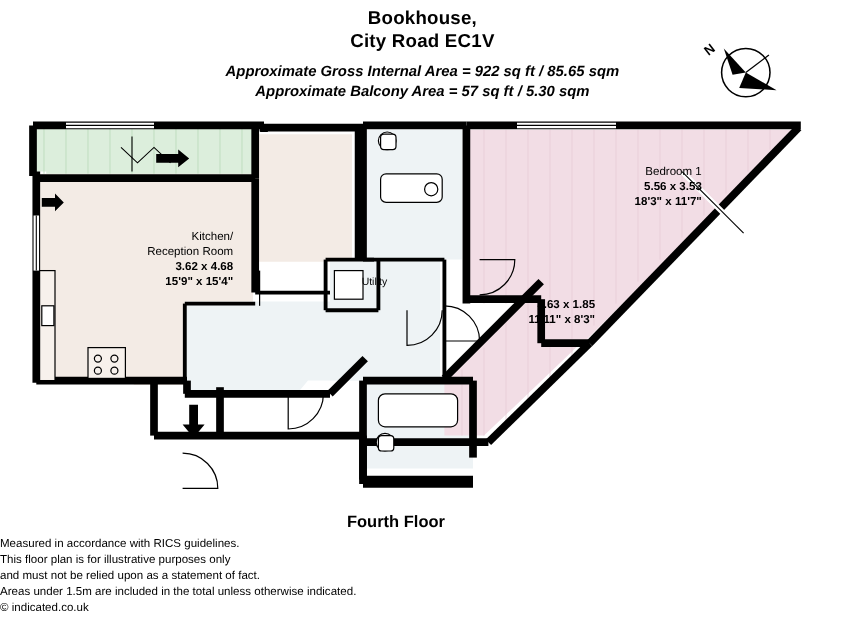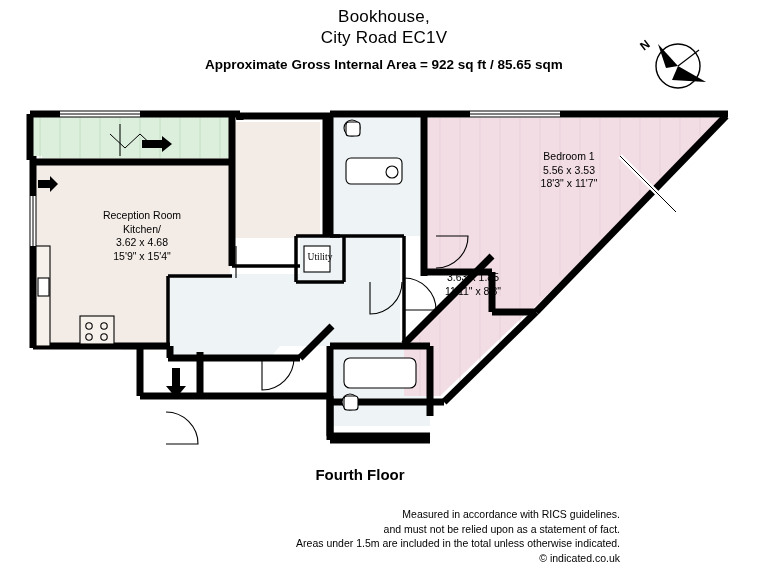--- a/index.html
+++ b/index.html
@@ -23,35 +23,36 @@
   
   .title-block {
     position: absolute;
     top: 6px;
     left: 0;
     width: 768px;
     text-align: center;
   }
   .title-line {
     font-size: 17px;
-    font-weight: normal;
+    font-weight: bold;
     line-height: 21px;
     letter-spacing: .2px;
   }
   .area-block {
     position: absolute;
     top: 56px;
     left: 0;
     width: 768px;
     text-align: center;
   }
   .area-line {
     font-size: 13.5px;
     font-weight: bold;
     line-height: 18px;
+    font-style: italic;
   }
   
   .compass {
     position: absolute;
     top: 38px;
     left: 620px;
     width: 96px;
     height: 52px;
   }
   
@@ -60,61 +61,62 @@
     top: 466px;
     left: 0;
     width: 720px;
     text-align: center;
     font-size: 15px;
     font-weight: bold;
   }
   
   .footer {
     position: absolute;
-    top: 507px;
+    top: 487px;
     left: 0;
     width: 620px;
-    text-align: right;
+    text-align: left;
   }
   .footer div {
     font-size: 10.5px;
     line-height: 14.5px;
     color: #000;
   }
   
   .plan {
     position: absolute;
     top: 96px;
     left: 0;
     width: 768px;
     height: 370px;
   }
   .room-label {
     position: absolute;
-    text-align: center;
+    text-align: right;
     font-size: 10.5px;
     line-height: 13.5px;
     white-space: nowrap;
   }
   .room-label .nm { display:block; }
-  .room-label .dim { display:block; }
-  .room-label.small { font-size: 9.5px; line-height: 12px; font-family: Liberation Serif, serif; }
+  .room-label .dim { display:block;font-weight:bold; }
+  .room-label.small { font-size: 9.5px; line-height: 12px; }
 </style>
 </head>
 <body>
 
 <div class="page">
 
   <div class="title-block">
     <div class="title-line">Bookhouse,</div>
     <div class="title-line">City Road EC1V</div>
   </div>
 
   <div class="area-block">
     <div class="area-line">Approximate Gross Internal Area = 922 sq ft / 85.65 sqm</div>
+    <div class="area-line">Approximate Balcony Area = 57 sq ft / 5.30 sqm</div>
   </div>
 
   <div class="compass">
     <svg width="96" height="52" viewBox="0 0 96 52">
       <circle cx="58" cy="28" r="22" fill="#ffffff" stroke="#000000" stroke-width="1.4"></circle>
       <path d="M58 28 L38 6 L46 30 Z" fill="#000000"></path>
       <path d="M58 28 L86 44 L52 42 Z" fill="#000000"></path>
       <path d="M58 28 L79 12" stroke="#000000" stroke-width="1.2" fill="none"></path>
       <text x="24" y="13" font-family="Liberation Sans, sans-serif" font-size="12" font-weight="bold" fill="#000000" transform="rotate(-38 24 13)">N</text>
     </svg>
@@ -299,22 +301,22 @@
         <line x1="60" y1="18" x2="140" y2="18"></line>
         <line x1="470" y1="18" x2="560" y2="18"></line>
         <line x1="620" y1="60" x2="676" y2="116"></line>
         <line x1="33" y1="100" x2="33" y2="150"></line>
       </g>
 
     </svg>
 
     
     <div class="room-label" style="left:72px; top:113px; width:140px;">
+      <span class="nm">Kitchen/</span>
       <span class="nm">Reception Room</span>
-      <span class="nm">Kitchen/</span>
       <span class="dim">3.62 x 4.68</span>
       <span class="dim">15'9" x 15'4"</span>
     </div>
 
 
     <div class="room-label small" style="left:288px; top:155px; width:64px;">
       <span class="nm">Utility</span>
     </div>
 
     <div class="room-label" style="left:500px; top:54px; width:138px;">
@@ -326,18 +328,19 @@
     <div class="room-label" style="left:405px; top:175px; width:136px;">
       <span class="dim">3.63 x 1.85</span>
       <span class="dim">11'11" x 8'3"</span>
     </div>
   </div>
 
   <div class="floor-label">Fourth Floor</div>
 
   <div class="footer">
     <div>Measured in accordance with RICS guidelines.</div>
+    <div>This floor plan is for illustrative purposes only</div>
     <div>and must not be relied upon as a statement of fact.</div>
     <div>Areas under 1.5m are included in the total unless otherwise indicated.</div>
     <div>© indicated.co.uk</div>
   </div>
 
 </div>
 
 </body></html>

